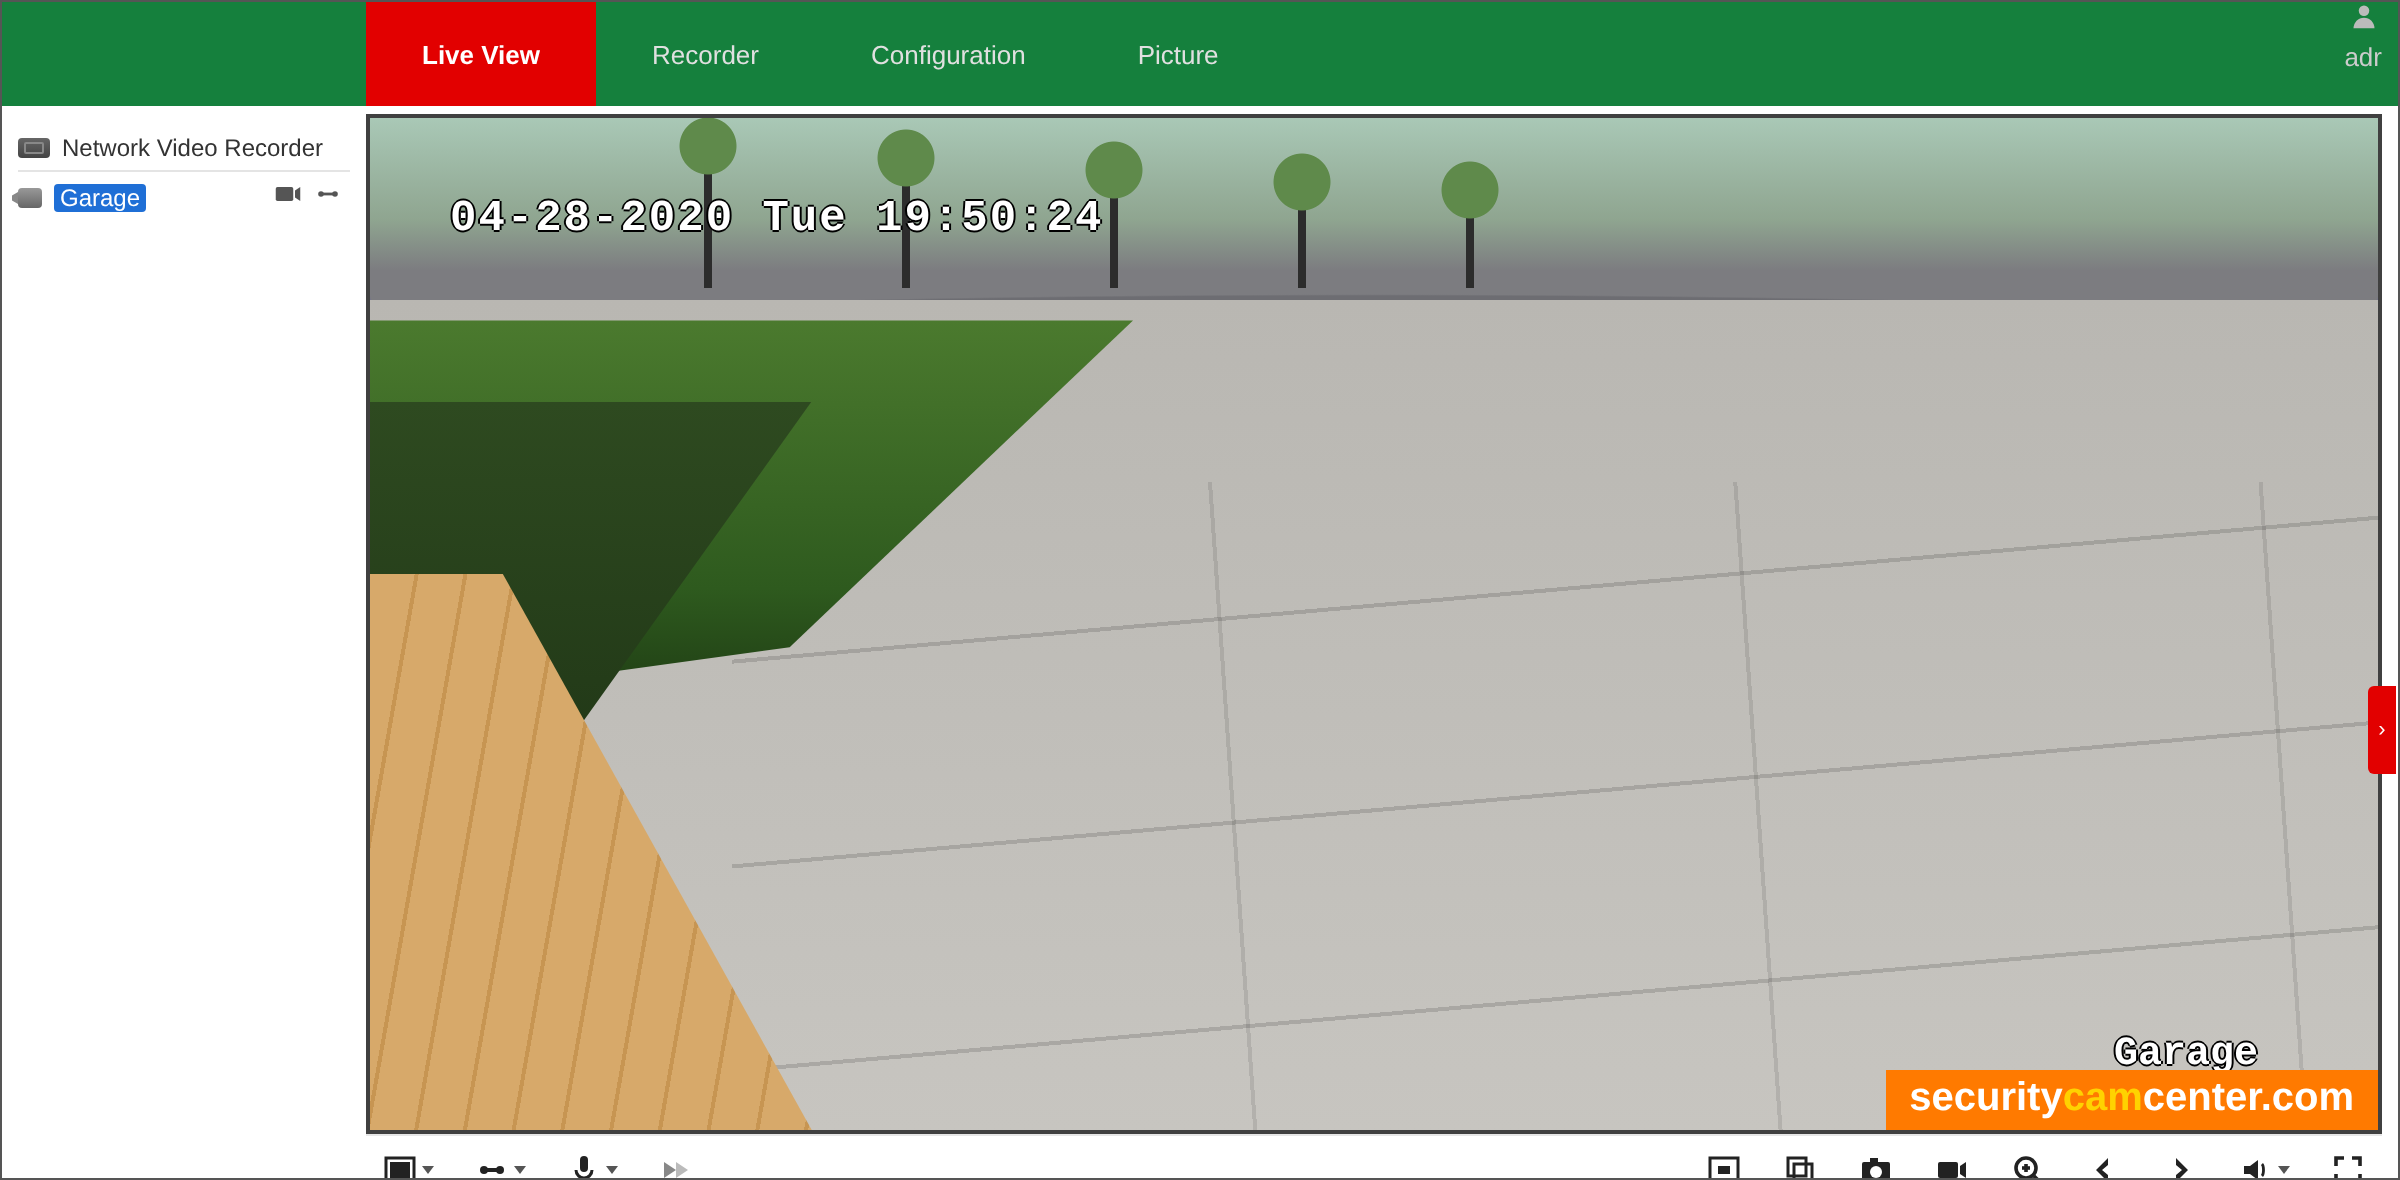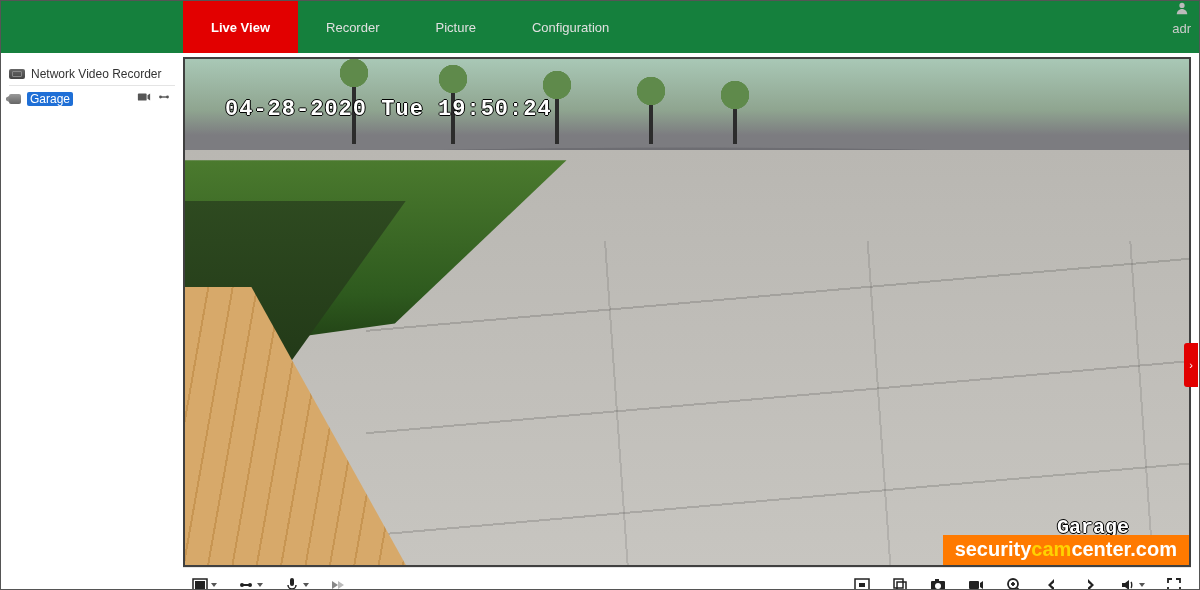--- a/index.html
+++ b/index.html
@@ -241,24 +241,24 @@
 
 <div class="topbar">
   <div class="topbar-spacer-left"></div>
   <div class="nav-tab active">
       <span>Live View</span>
     </div>
   <div class="nav-tab">
       <span>Recorder</span>
     </div>
   <div class="nav-tab">
+      <span>Configuration</span>
+    </div>
+  <div class="nav-tab">
       <span>Picture</span>
-    </div>
-  <div class="nav-tab">
-      <span>Configuration</span>
     </div>
   <div class="user-area">
     <span class="user-icon">
       <svg viewBox="0 0 16 16" width="14" height="14" fill="#bbb">
           <circle cx="8" cy="5" r="3"></circle>
           <path d="M2 15c0-3.3 2.7-6 6-6s6 2.7 6 6"></path>
         </svg>
     </span>
     <span>adr</span>
   </div>

